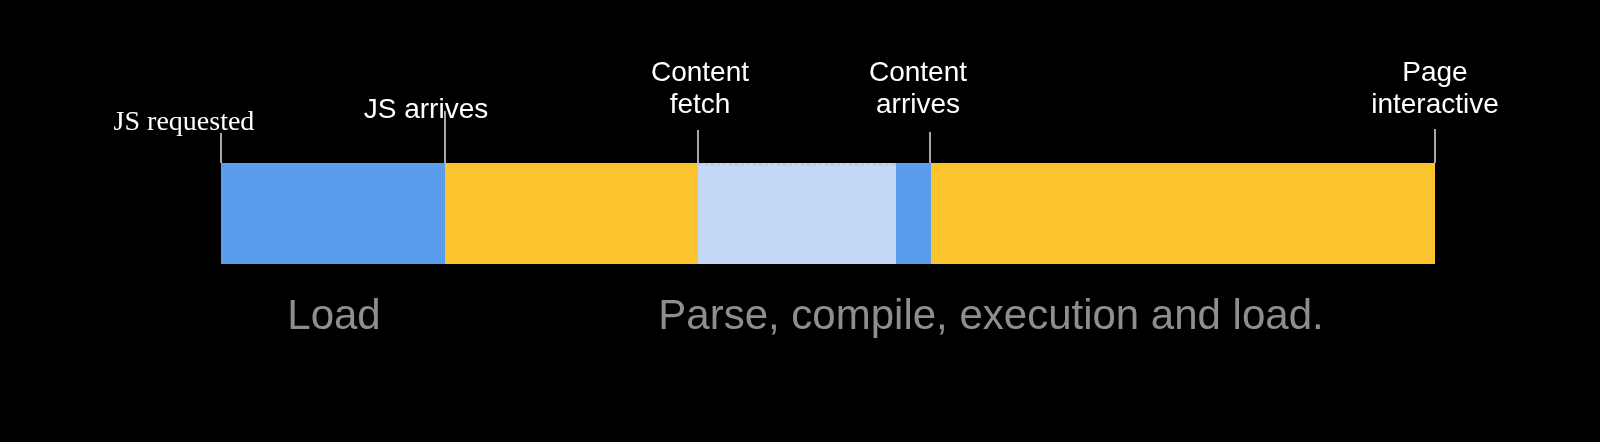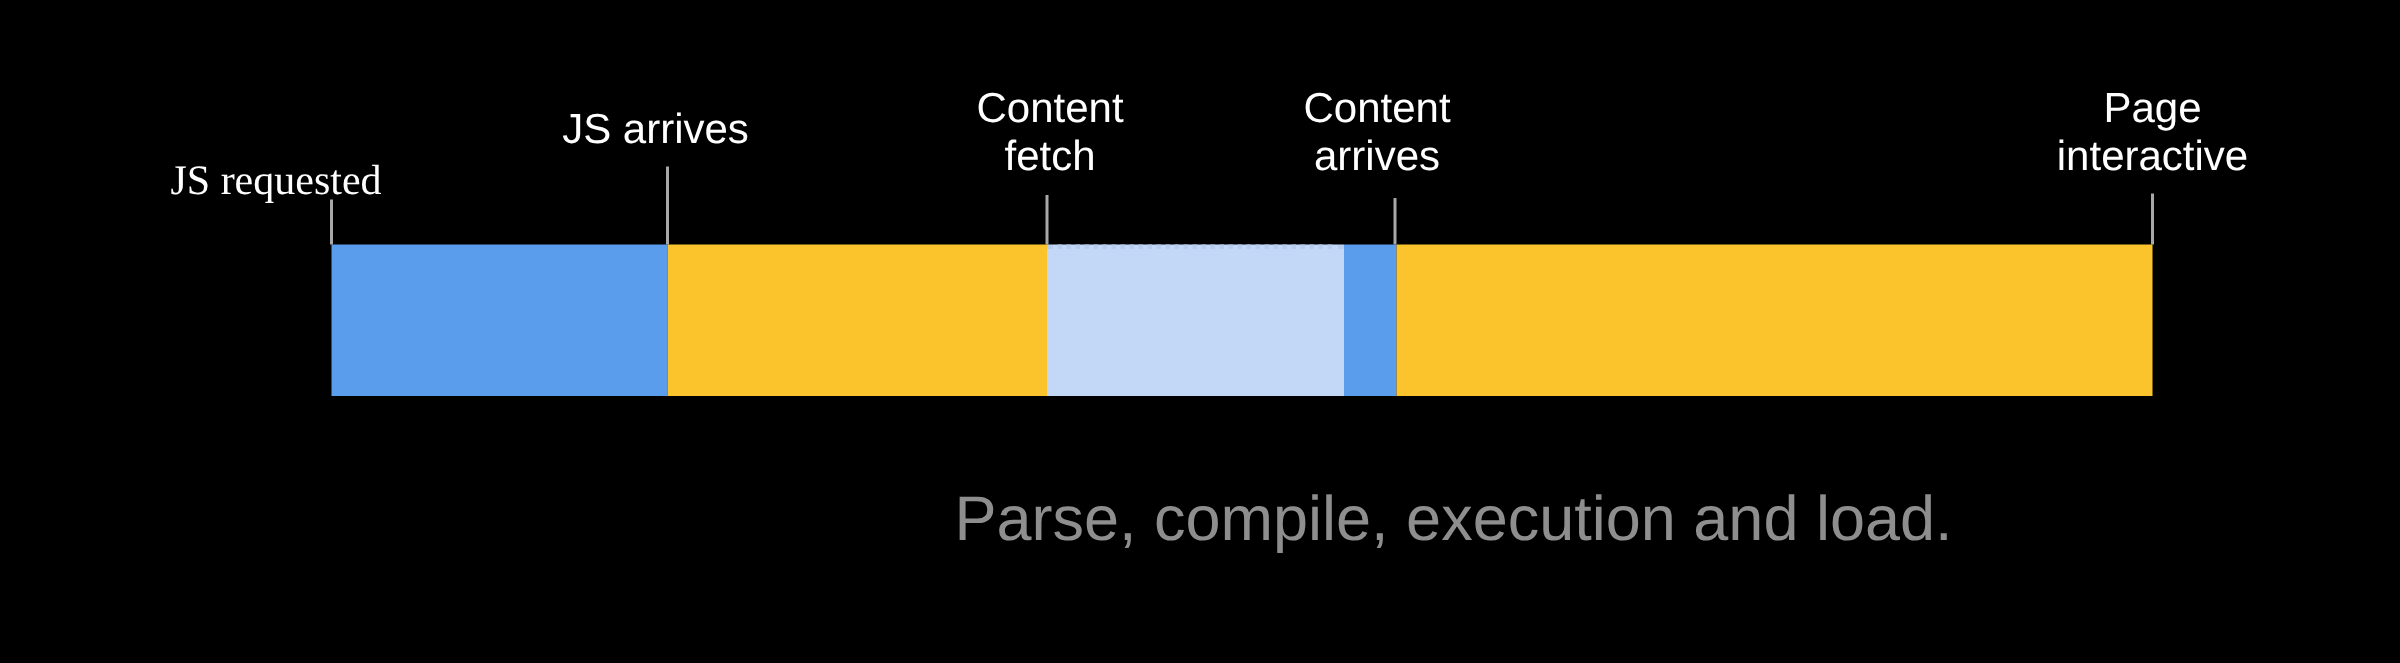--- a/index.html
+++ b/index.html
@@ -20,21 +20,21 @@
   .milestone-label {
     position: absolute;
     transform: translateX(-50%);
     color: #ffffff;
     font-size: 28px;
     line-height: 32px;
     text-align: center;
     white-space: pre-line;
   }
   .m1 { left: 184px;  top: 105px; font-family: Liberation Serif, serif; }
-  .m2 { left: 426px;  top: 70px; margin-left: 11px; }
+  .m2 { left: 426px;  top: 93px; }
   .m3 { left: 700px;  top: 56px; }
   .m4 { left: 918px;  top: 56px; }
   .m5 { left: 1435px; top: 56px; text-align: center; }
 
   
   .tick {
     position: absolute;
     width: 2px;
     background: #a8a8a8;
   }
@@ -72,21 +72,21 @@
   .caption {
     position: absolute;
     transform: translateX(-50%);
     top: 291px;
     color: #8e8e8e;
     font-size: 42px;
     line-height: 48px;
     white-space: nowrap;
   }
   .caption-load  { left: 334px; }
-  .caption-parse { left: 969px; margin-top: 31px; }
+  .caption-parse { left: 991px; }
 </style>
 </head>
 <body>
 
 <div class="canvas">
 
   <div class="milestone-label m1">JS requested</div>
   <div class="milestone-label m2">JS arrives</div>
   <div class="milestone-label m3">Content
 fetch</div>
@@ -102,15 +102,16 @@
   <div class="tick t5"></div>
 
   <div class="bar">
     <div class="seg seg1" style="background: rgb(90, 157, 237);"></div>
     <div class="seg seg2" style="background: rgb(251, 195, 44);"></div>
     <div class="seg seg3" style="background: rgb(195, 216, 246);"></div>
     <div class="seg seg4" style="background: rgb(90, 157, 237);"></div>
     <div class="seg seg5" style="background: rgb(251, 195, 44);"></div>
   </div>
 
+  <div class="caption caption-load">Load</div>
   <div class="caption caption-parse">Parse, compile, execution and load.</div>
 
 </div>
 
 </body></html>

